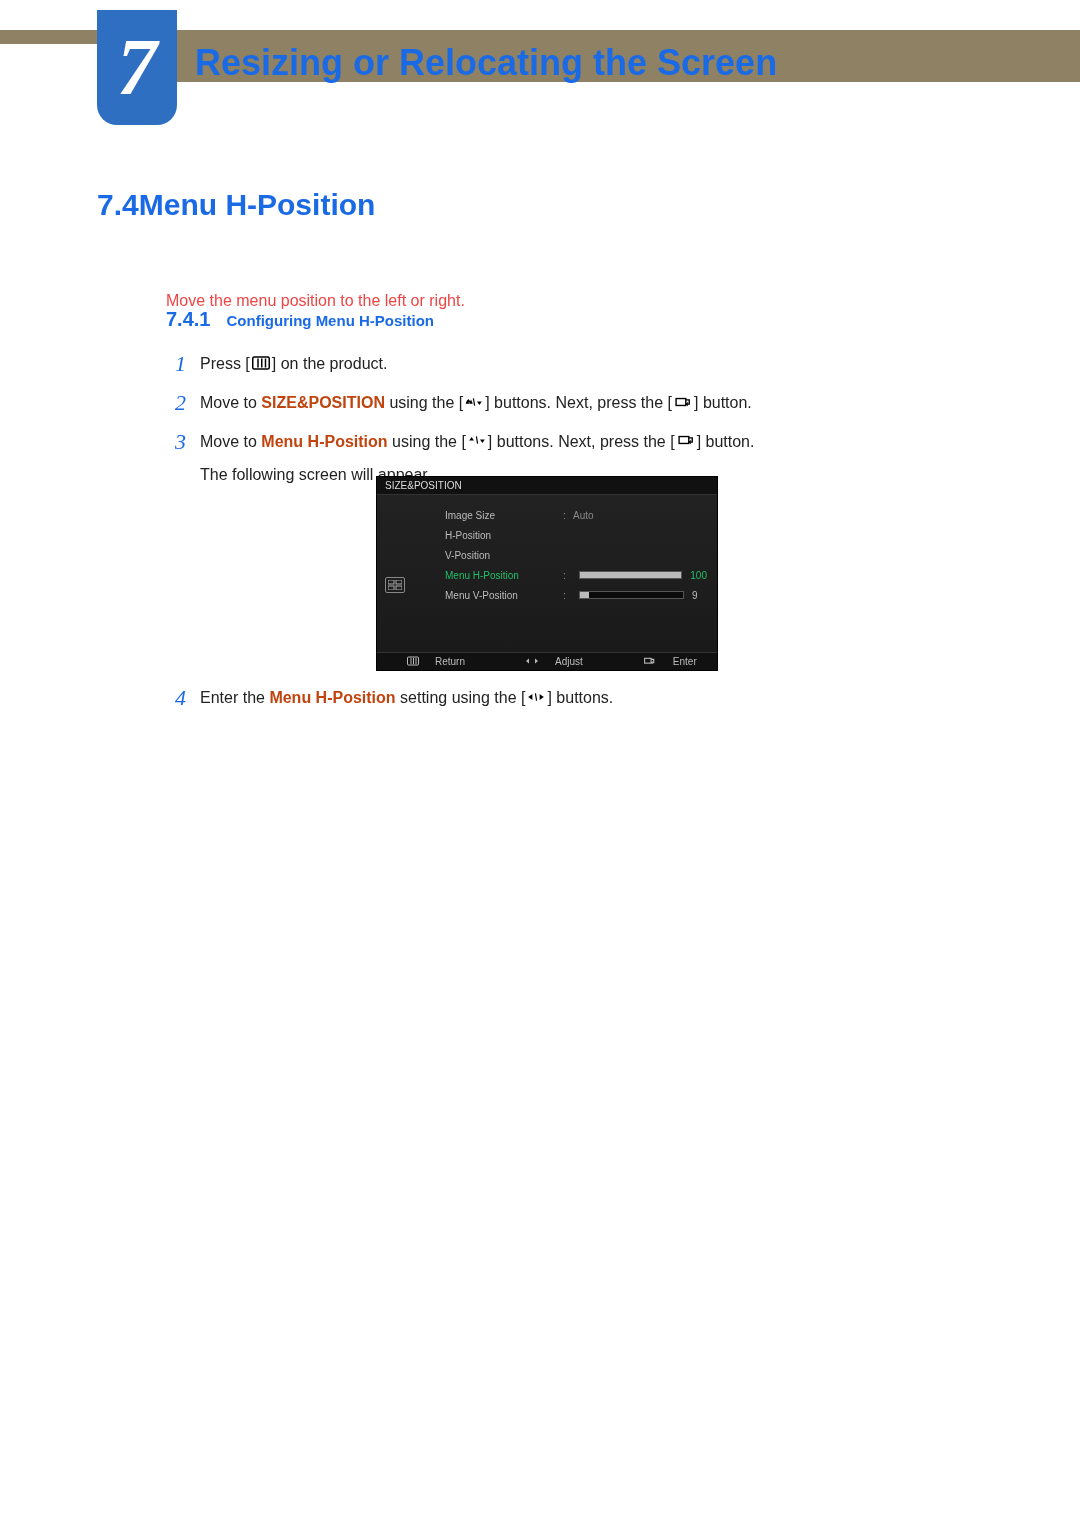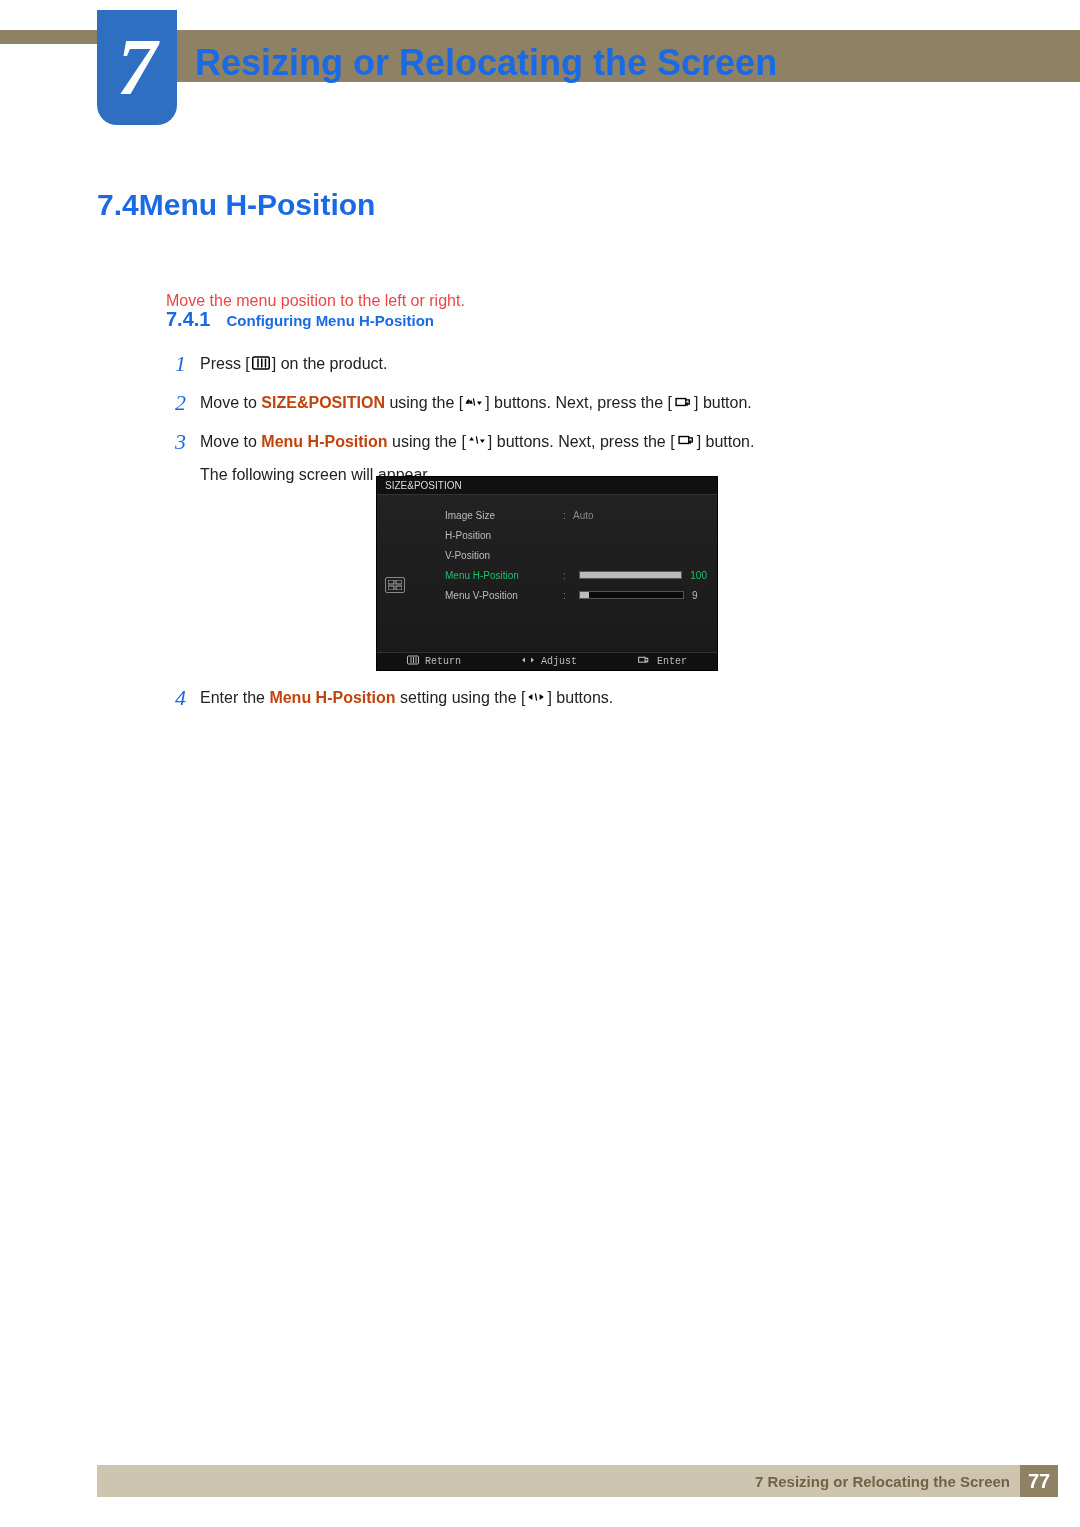--- a/index.html
+++ b/index.html
@@ -54,21 +54,21 @@
   .osd-row { display: flex; align-items: center; height: 20px; font-size: 10px; color: #bbb; padding-left: 28px; }
   .osd-row .label { flex: 0 0 118px; }
   .osd-row .colon { flex: 0 0 10px; color: #888; }
   .osd-row .val { flex: 0 0 60px; color: #888; }
   .osd-row.active .label { color: #1fbf6a; }
   .osd-row .bar { position: relative; width: 105px; height: 8px; background: #0a0a0a; border: 1px solid #555; margin-left: 6px; }
   .osd-row .bar .fill { position: absolute; left: 0; top: 0; bottom: 0; background: #bbb; }
   .osd-row .barval { margin-left: 8px; color: #bbb; font-size: 10px; }
   .osd-row.active .barval { color: #1fbf6a; }
   .osd-footer { position: absolute; left: 0; bottom: 0; right: 0; height: 18px; background: #111; display: flex; align-items: center; color: #bbb; font-size: 10px; border-top: 1px solid #333; }
-  .osd-footer .fitem { display: flex; align-items: center; gap: 6px; font-family: Liberation Mono, monospace; }
+  .osd-footer .fitem { display: flex; align-items: center; gap: 16px; }
   .osd-footer .spacer1 { width: 30px; }
   .osd-footer .spacer { width: 60px; }
 
   
   .step4 { position: absolute; left: 166px; top: 684px; display: flex; align-items: flex-start; gap: 14px; line-height: 28px; }
 
   
   .footer-band { position: absolute; left: 97px; right: 22px; bottom: 30px; height: 32px; background: #cdc5b0; display: flex; align-items: center; justify-content: flex-end; padding-right: 0; }
   .footer-text { color: #716446; font-size: 15px; font-weight: bold; margin-right: 10px; }
   .footer-pagebox { width: 38px; height: 32px; background: #8f8264; color: #fff; display: flex; align-items: center; justify-content: center; font-size: 20px; font-weight: bold; }
@@ -231,20 +231,14 @@
     <span class="step-num">4</span>
     <span class="step-body">
       <span>Enter the </span><span class="redbold">Menu H-Position</span><span> setting using the [</span><span class="icon-inline"><svg class="ic" viewBox="0 0 30 18">
             <polygon points="2,9 9,4 9,14" fill="#000"></polygon>
             <line x1="14" y1="3" x2="16" y2="15" stroke="#000" stroke-width="2"></line>
             <polygon points="28,9 21,4 21,14" fill="#000"></polygon>
           </svg></span><span>] buttons.</span>
     </span>
   </div>
 
-  <div class="footer-band">
-    <span class="footer-text">7 Resizing or Relocating the Screen</span>
-    <div class="footer-pagebox">
-        <span>77</span>
-      </div>
-  </div>
 
 </div>
 
 </body></html>

